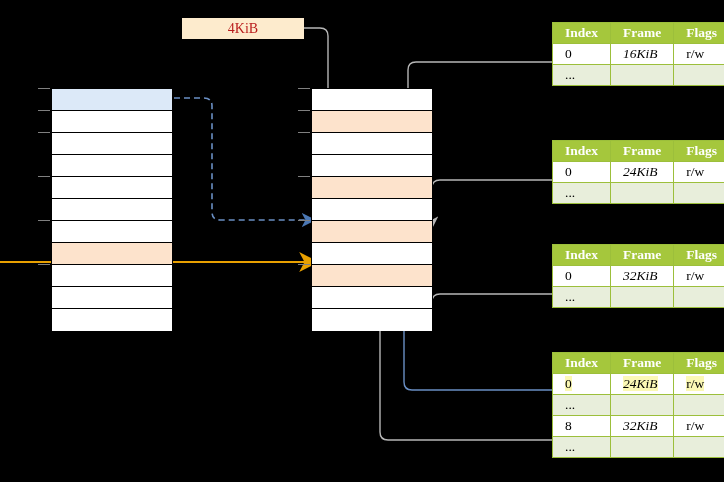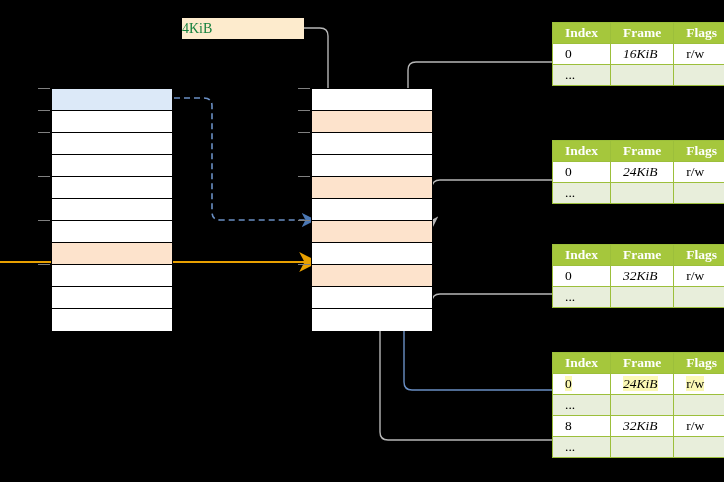--- a/index.html
+++ b/index.html
@@ -11,22 +11,22 @@
   .col{position:absolute;border:1px solid #000;box-sizing:border-box;}
   .cell{box-sizing:border-box;border-bottom:1px solid #000;background:#fff;}
   .cell:last-child{border-bottom:none;}
   .cell.blue{background:#dce9f8;}
   .cell.peach{background:#fde3cc;}
 
   .tick{position:absolute;height:1px;background:#808080;width:12px;}
 
   
   .lbl{position:absolute;background:#fdebcd;border:0;box-sizing:border-box;
-       display:flex;align-items:center;justify-content:flex-start;
-       font-size:14px;color:#15803d;}
+       display:flex;align-items:center;justify-content:center;
+       font-size:14px;color:#b91c1c;}
 
   
   .ptable{position:absolute;border-collapse:collapse;border:1px solid #9cbf3b;
           font-size:13.5px;background:#fff;}
   .ptable td,.ptable th{border:1px solid #9cbf3b;padding:1px 12px;
           text-align:left;height:21px;box-sizing:border-box;color:#000;
           font-weight:normal;white-space:nowrap;}
   .ptable th{background:#a5c73c;color:#fff;font-weight:bold;}
   .ptable tr.alt td{background:#e8eedb;}
   .ptable td.c0{width:58px;}

